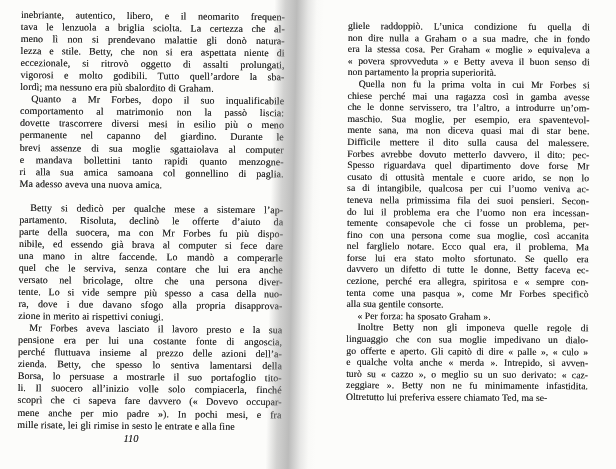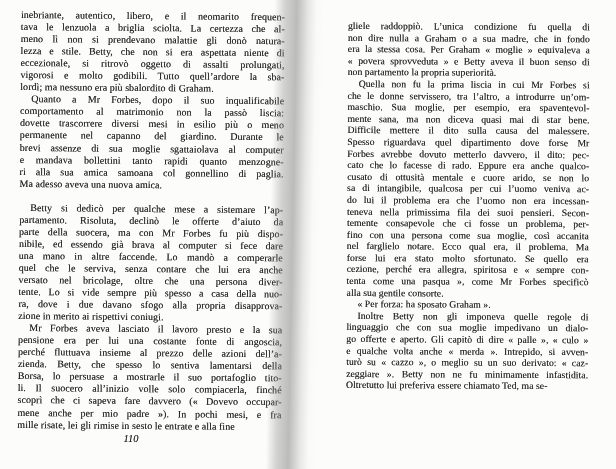--- a/index.html
+++ b/index.html
@@ -137,36 +137,37 @@
 
   <div class="gutter"></div>
 
   <div class="page right">
     <div class="text-block">
         <div class="line">gliele raddoppiò. L’unica condizione fu quella di</div>
         <div class="line">non dire nulla a Graham o a sua madre, che in fondo</div>
         <div class="line">era la stessa cosa. Per Graham « moglie » equivaleva a</div>
         <div class="line">« povera sprovveduta » e Betty aveva il buon senso di</div>
         <div class="line last">non partamento la propria superiorità.</div>
-        <div class="line indent">Quella non fu la prima liscia in cui Mr Forbes si</div>
+        <div class="line indent">Quella non fu la prima volta in cui Mr Forbes si</div>
+        <div class="line">chiese perché mai una ragazza così in gamba avesse</div>
         <div class="line">che le donne servissero, tra l’altro, a introdurre un’om-</div>
         <div class="line">maschio. Sua moglie, per esempio, era spaventevol-</div>
         <div class="line">mente sana, ma non diceva quasi mai di star bene.</div>
         <div class="line">Difficile mettere il dito sulla causa del malessere.</div>
+        <div class="line">Forbes avrebbe dovuto metterlo davvero, il dito: pec-</div>
         <div class="line">Spesso riguardava quel dipartimento dove forse Mr</div>
-        <div class="line">Forbes avrebbe dovuto metterlo davvero, il dito: pec-</div>
-        <div class="line">cato che lo facesse di rado. Eppure era anche qualco-</div>
         <div class="line">cusato di ottusità mentale e cuore arido, se non lo</div>
         <div class="line">sa di intangibile, qualcosa per cui l’uomo veniva ac-</div>
+        <div class="line">teneva nella primissima fila dei suoi pensieri. Secon-</div>
         <div class="line">do lui il problema era che l’uomo non era incessan-</div>
-        <div class="line">teneva nella primissima fila dei suoi pensieri. Secon-</div>
         <div class="line">temente consapevole che ci fosse un problema, per-</div>
         <div class="line">fino con una persona come sua moglie, così accanita</div>
         <div class="line">nel farglielo notare. Ecco qual era, il problema. Ma</div>
         <div class="line">forse lui era stato molto sfortunato. Se quello era</div>
+        <div class="line">davvero un difetto di tutte le donne, Betty faceva ec-</div>
         <div class="line">cezione, perché era allegra, spiritosa e « sempre con-</div>
         <div class="line">tenta come una pasqua », come Mr Forbes specificò</div>
         <div class="line last">alla sua gentile consorte.</div>
         <div class="line last indent">« Per forza: ha sposato Graham ».</div>
         <div class="line indent">Inoltre Betty non gli imponeva quelle regole di</div>
         <div class="line">linguaggio che con sua moglie impedivano un dialo-</div>
         <div class="line">go offerte e aperto. Gli capitò di dire « palle », « culo »</div>
         <div class="line">e qualche volta anche « merda ». Intrepido, si avven-</div>
         <div class="line">turò su « cazzo », o meglio su un suo derivato: « caz-</div>
         <div class="line">zeggiare ». Betty non ne fu minimamente infastidita.</div>

